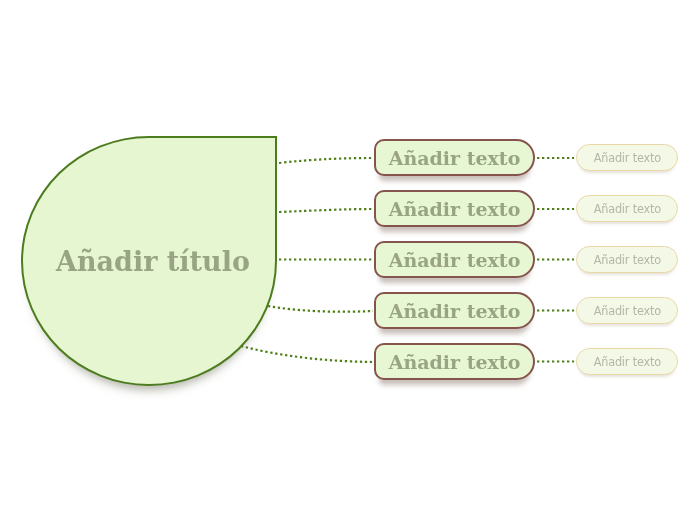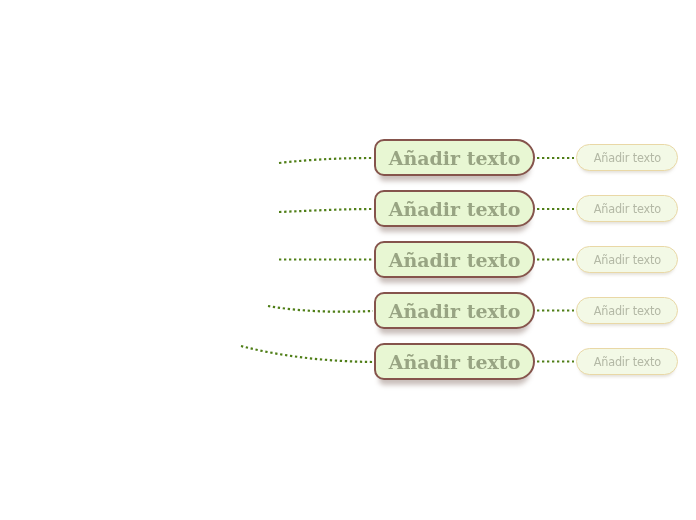--- a/index.html
+++ b/index.html
@@ -128,20 +128,23 @@
     <path d="M279,259.5 L373,259.5"></path>
     <path d="M268,306 C302,312 340,312.5 373,311"></path>
     <path d="M241,346 C283,357 330,361.5 373,362"></path>
     <path d="M537,158 L574,158"></path>
     <path d="M537,209 L574,209"></path>
     <path d="M537,259.5 L574,259.5"></path>
     <path d="M537,310.5 L574,310.5"></path>
     <path d="M537,361.5 L574,361.5"></path>
   </svg>
 
+  <div class="root-topic">
+    <span class="label">Añadir título</span>
+  </div>
 
   <div class="branch-topic branch-1">
     <span class="label">Añadir texto</span>
   </div>
   <div class="branch-topic branch-2">
     <span class="label">Añadir texto</span>
   </div>
   <div class="branch-topic branch-3">
     <span class="label">Añadir texto</span>
   </div>

